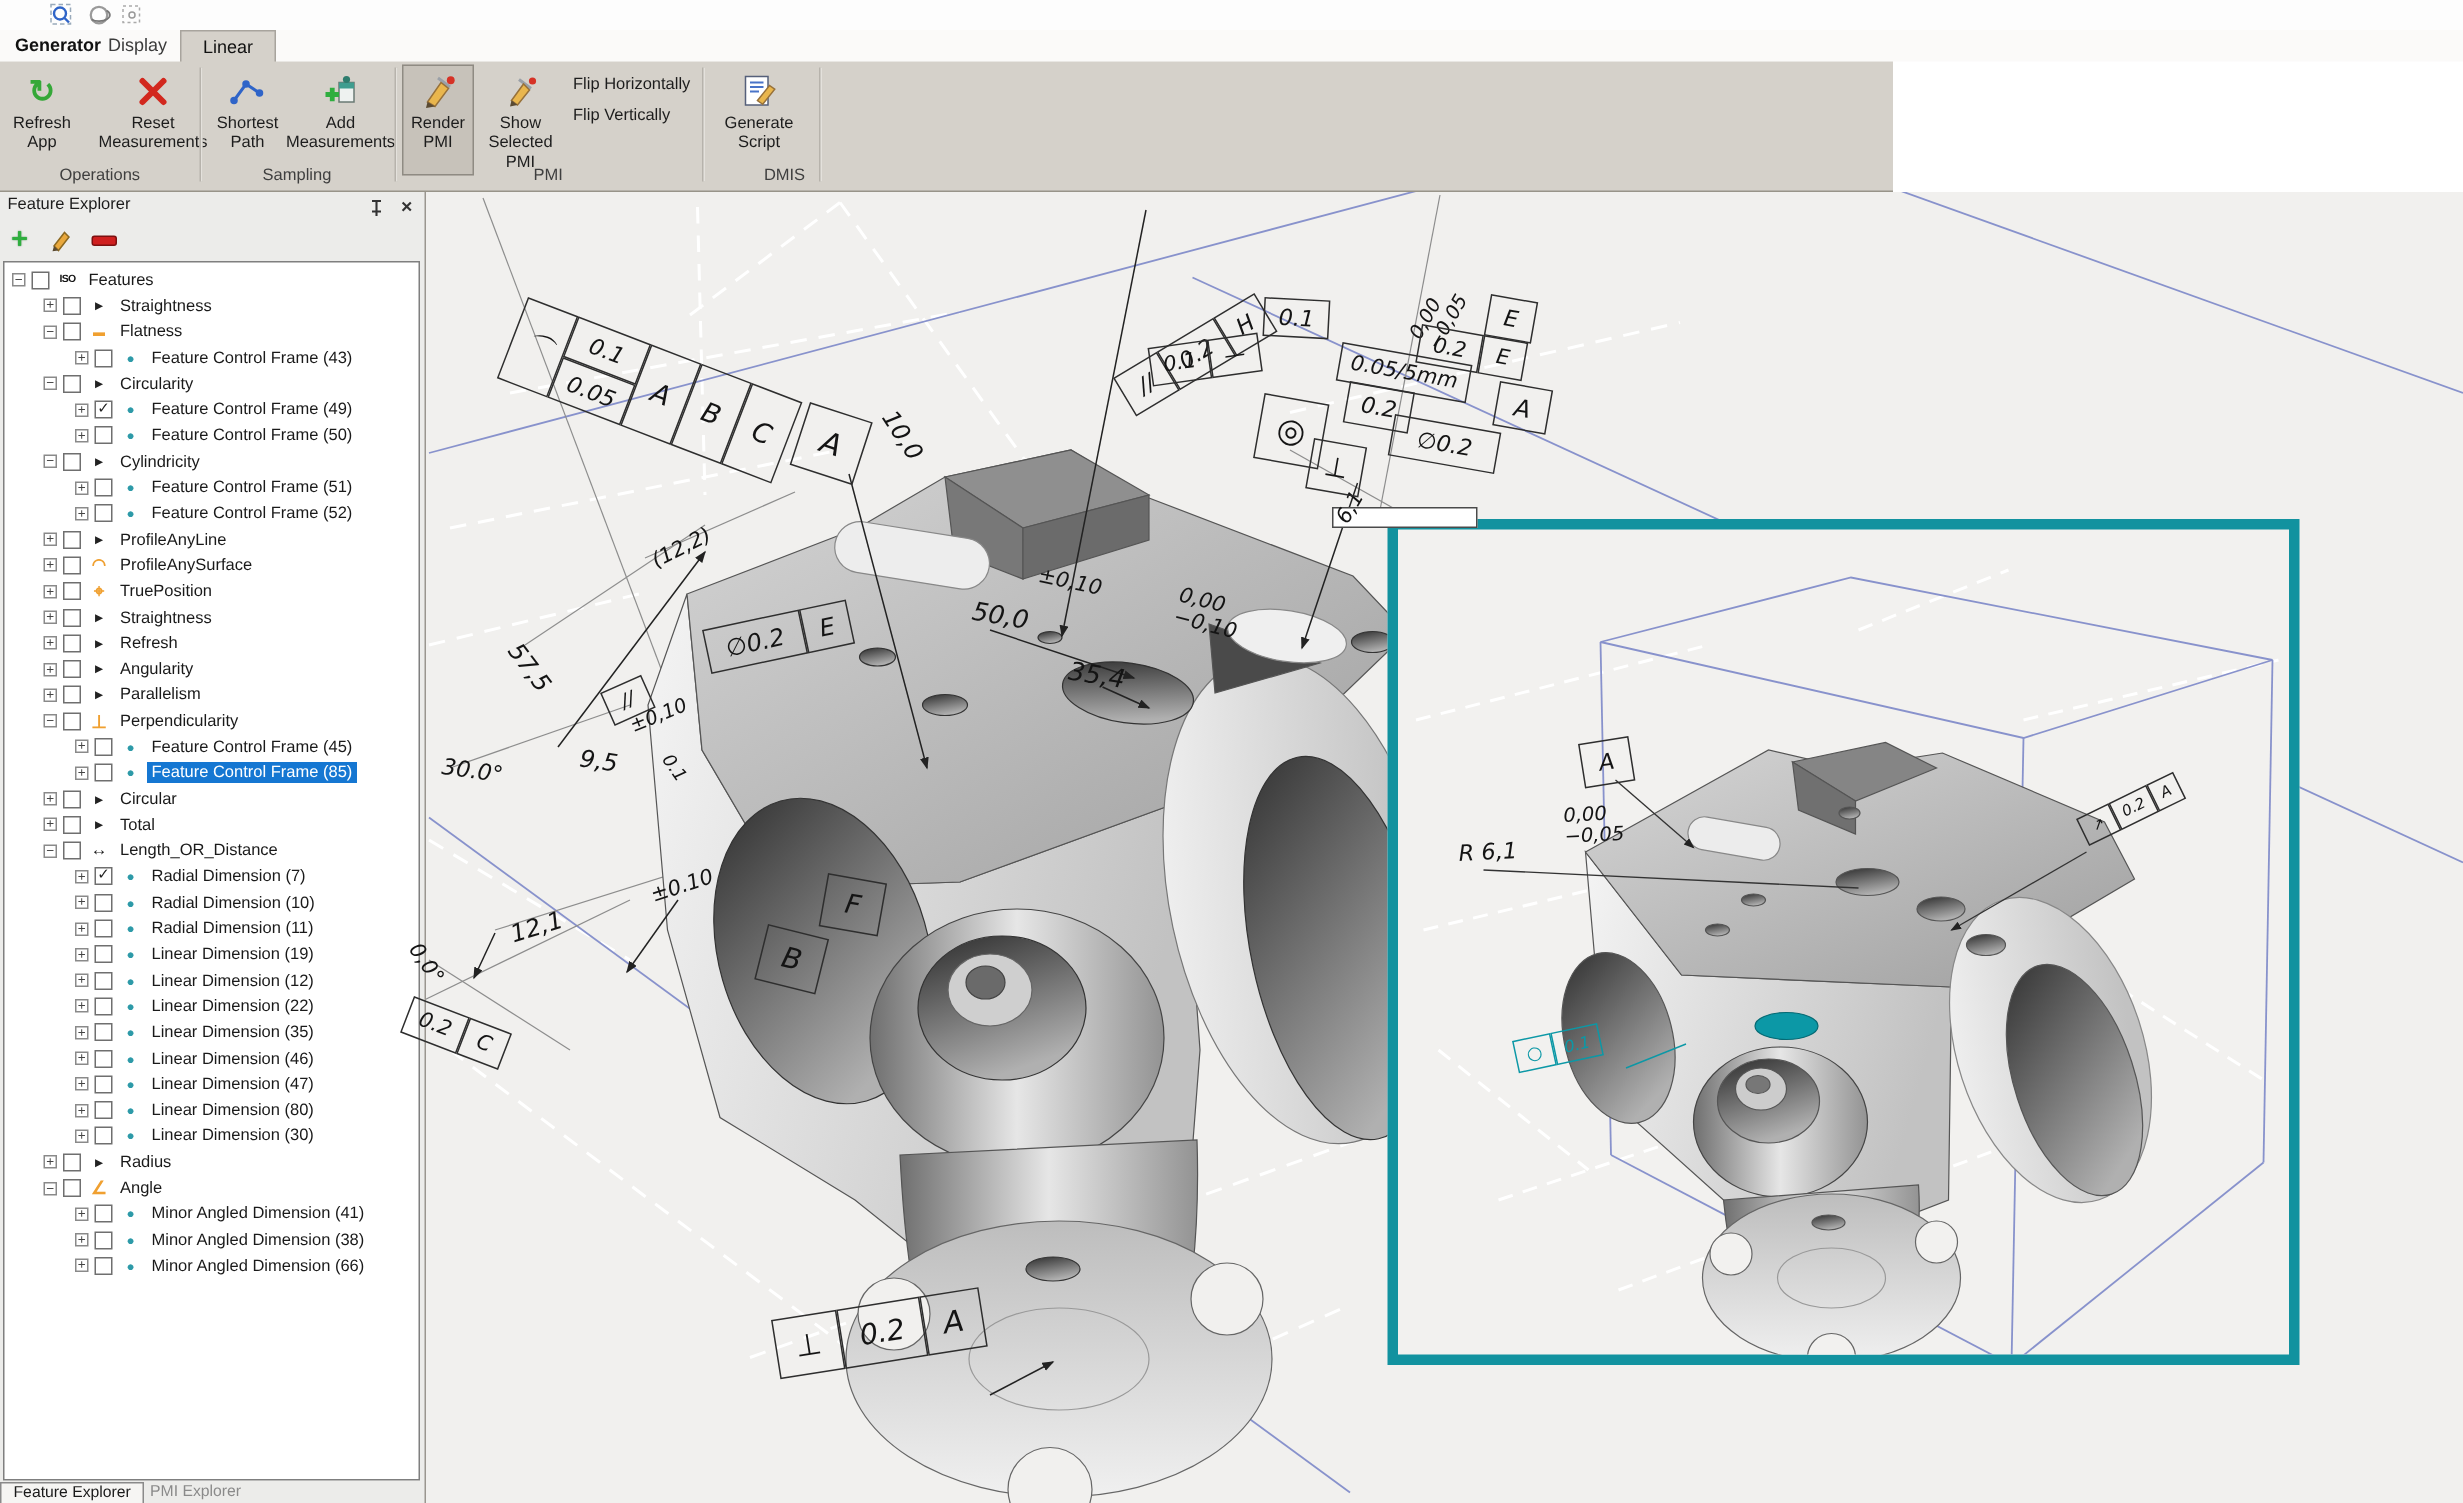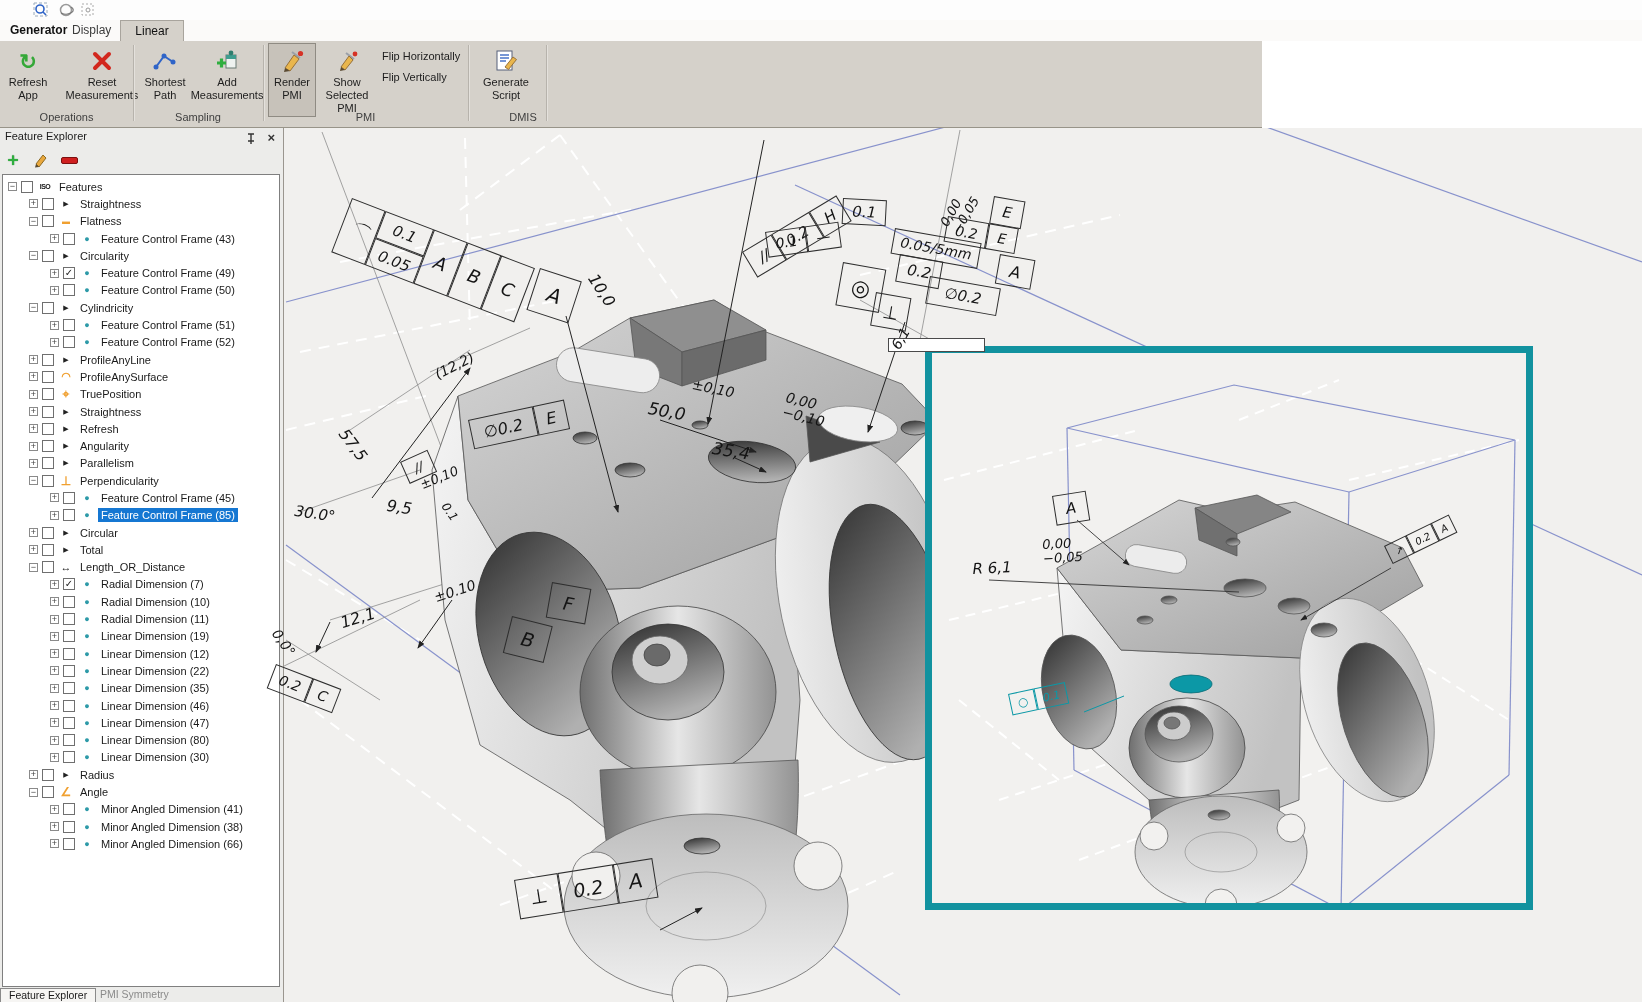--- a/index.html
+++ b/index.html
@@ -749,15 +749,15 @@
       </div>
       <div class="trow" style="padding-left: 47px;">
         <span class="toggle">+</span>
         <span class="cb"></span>
         <span class="ticon ic-dot">●</span>
         <span class="tlabel">Minor Angled Dimension (66)</span>
       </div>
     </div>
   <div id="paneltabs">
     <span class="ptab active" style="left:0px">Feature Explorer</span>
-    <span class="ptab inactive" style="left:92px">PMI Symmetry</span>
+    <span class="ptab inactive" style="left:92px">PMI Explorer</span>
   </div>
 </div>
 
 </body></html>

